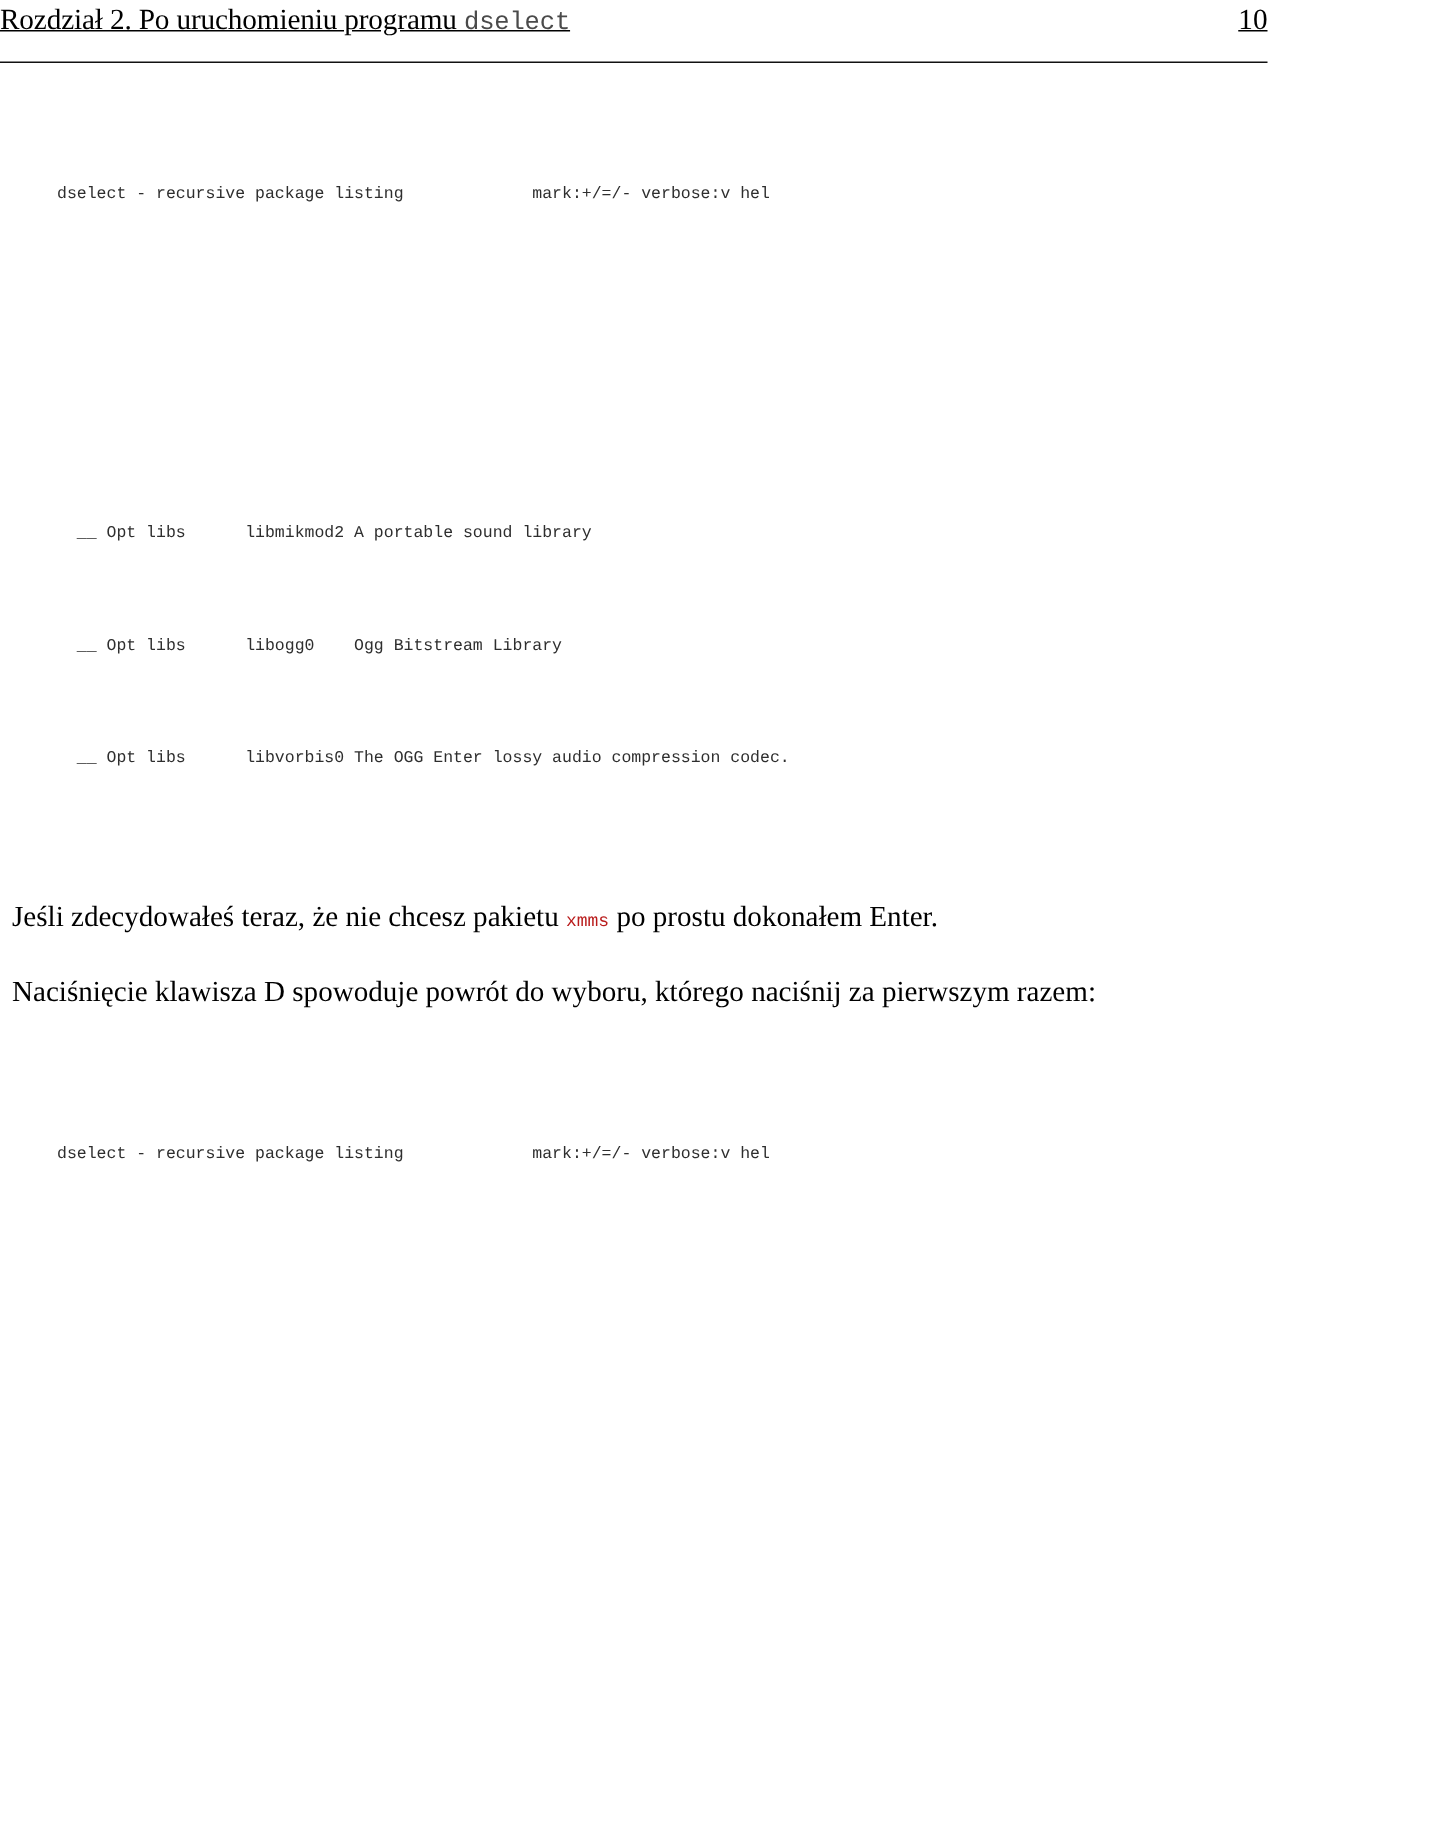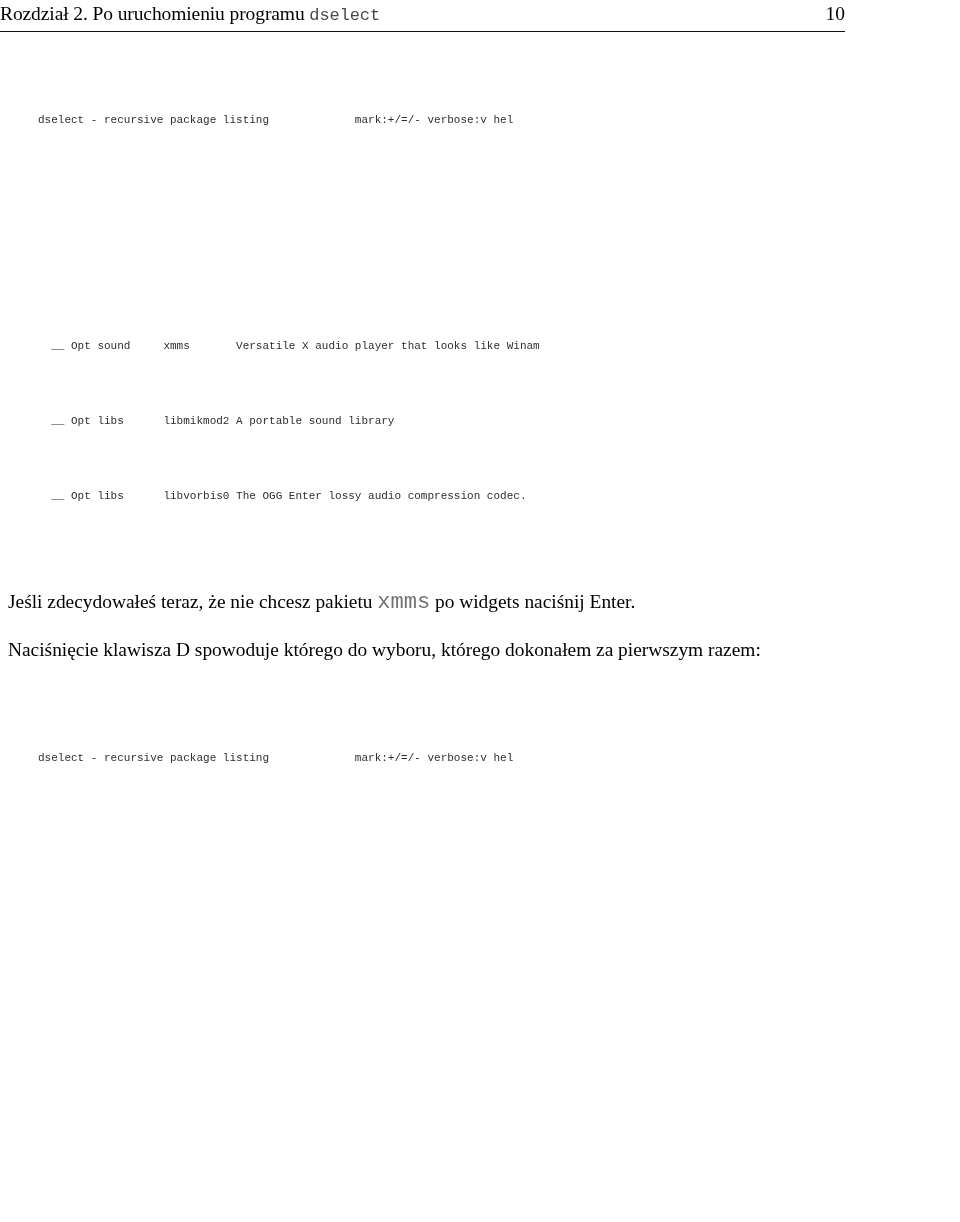--- a/index.html
+++ b/index.html
@@ -20,26 +20,27 @@
     width: 960px;
     height: 1222px;
     box-sizing: border-box;
     padding: 0;
   }
 
   
   .pg-header {
     position: relative;
     margin: 0 0 0 0;
-    padding: 4px 0 6px 0;
+    padding: 4px 0 16px 0;
     width: 845px;
     border-bottom: 1.4px solid #111111;
     display: flex;
     align-items: flex-start;
     justify-content: space-between;
+    text-decoration: underline;
   }
   .pg-header .hdr-title {
     font-family: "Liberation Serif", "DejaVu Serif", serif;
     font-size: 19.5px;
     line-height: 1.05;
     letter-spacing: -0.1px;
     white-space: nowrap;
   }
   .pg-header .hdr-title .mono-inline {
     font-family: "Liberation Mono", "DejaVu Sans Mono", monospace;
@@ -91,22 +92,22 @@
     line-height: 27.5px;
     margin: 0;
     padding: 0 95px 0 8px;
     text-align: justify;
     text-justify: inter-word;
     -webkit-hyphens: none;
     hyphens: none;
   }
   p.prose .mono-inline {
     font-family: "Liberation Mono", "DejaVu Sans Mono", monospace;
-    font-size: 22px;
-    color: #737373;
+    font-size: 12px;
+    color: #b91c1c;
   }
   p.prose .ital {
   }
 
   .gap-a { height: 28px; }
   .gap-b { height: 20px; }
   .gap-c { height: 32px; }
 </style>
 </head>
 <body>
@@ -117,32 +118,32 @@
     <div class="hdr-title"><span>Rozdział 2. Po uruchomieniu programu </span><span class="mono-inline">dselect</span></div>
     <div class="hdr-pageno">10</div>
   </div>
 
   <div class="content">
 
     <div class="codeblock block-1">
       <span class="cb-line">dselect - recursive package listing             mark:+/=/- verbose:v hel</span>
       <span class="cb-blank"> </span>
       <span class="cb-blank"> </span>
-      <span class="cb-line">  __ Opt sound     xmms       Versatile X audio player that looks like Winam</span>
       <span class="cb-line">  __ Opt libs      libmikmod2 A portable sound library</span>
+      <span class="cb-line">  __ Opt libs      libogg0    Ogg Bitstream Library</span>
       <span class="cb-line">  __ Opt libs      libvorbis0 The OGG Enter lossy audio compression codec.</span>
     </div>
 
     <div class="gap-a"></div>
 
-    <p class="prose"><span>Jeśli zdecydowałeś teraz, że nie chcesz pakietu </span><span class="mono-inline">xmms</span><span> po widgets naciśnij </span><span class="ital">Enter</span><span>.</span></p>
+    <p class="prose"><span>Jeśli zdecydowałeś teraz, że nie chcesz pakietu </span><span class="mono-inline">xmms</span><span> po prostu dokonałem </span><span class="ital">Enter</span><span>.</span></p>
 
     <div class="gap-b"></div>
 
-    <p class="prose"><span>Naciśnięcie klawisza </span><span class="ital">D</span><span> spowoduje którego do wyboru, którego dokonałem za pierwszym razem:</span></p>
+    <p class="prose"><span>Naciśnięcie klawisza </span><span class="ital">D</span><span> spowoduje powrót do wyboru, którego naciśnij za pierwszym razem:</span></p>
 
     <div class="gap-c"></div>
 
     <div class="codeblock block-2">
       <span class="cb-line">dselect - recursive package listing             mark:+/=/- verbose:v hel</span>
       <span class="cb-blank"> </span>
       <span class="cb-blank"> </span>
       
       
       

